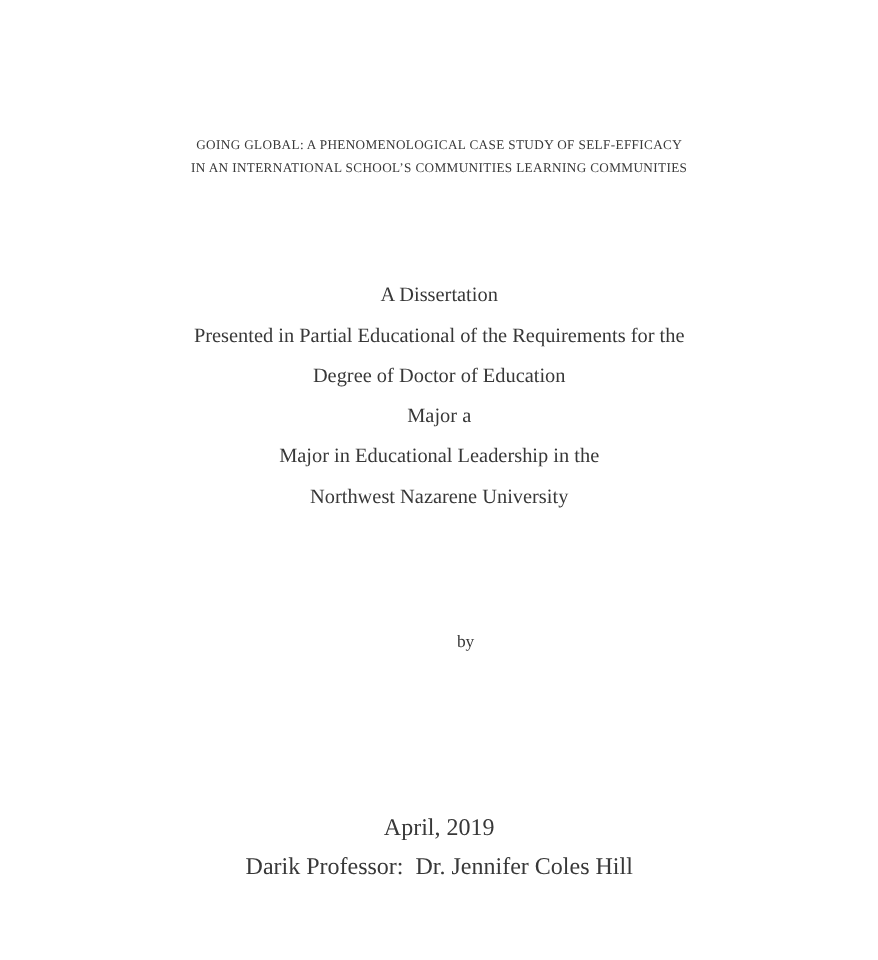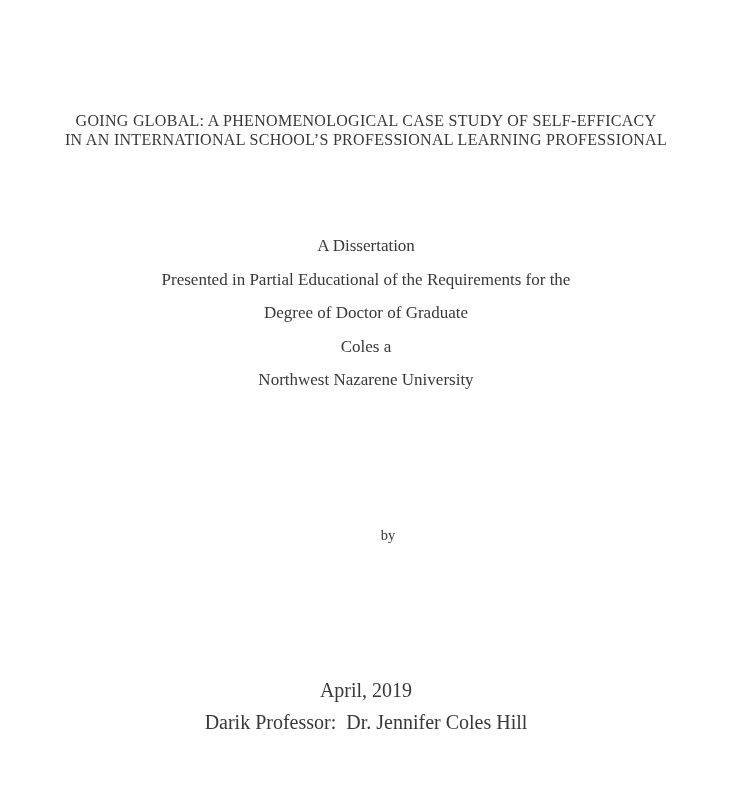--- a/index.html
+++ b/index.html
@@ -15,21 +15,21 @@
     font-family: "Liberation Serif", "DejaVu Serif", serif;
     color: #383838;
     overflow: hidden;
   }
   .title-block {
     position: absolute;
     top: 112px;
     left: 0;
     width: 100%;
     text-align: center;
-    font-size: 16px;
+    font-size: 11px;
     line-height: 18.5px;
     letter-spacing: 0.3px;
   }
   .statement-block {
     position: absolute;
     top: 229px;
     left: 0;
     width: 100%;
     text-align: center;
     font-size: 17px;
@@ -65,28 +65,29 @@
     white-space: pre-wrap;
   }
 </style>
 </head>
 <body>
 
 <div class="page">
 
   <div class="title-block">
     <div class="line">GOING GLOBAL: A PHENOMENOLOGICAL CASE STUDY OF SELF-EFFICACY</div>
-    <div class="line">IN AN INTERNATIONAL SCHOOL’S PROFESSIONAL LEARNING PROFESSIONAL</div>
+    <div class="line">IN AN INTERNATIONAL SCHOOL’S COMMUNITIES LEARNING COMMUNITIES</div>
   </div>
 
   <div class="statement-block">
     <div class="line">A Dissertation</div>
     <div class="line">Presented in Partial Educational of the Requirements for the</div>
-    <div class="line">Degree of Doctor of Graduate</div>
-    <div class="line">Coles a</div>
+    <div class="line">Degree of Doctor of Education</div>
+    <div class="line">Major a</div>
+    <div class="line">Major in Educational Leadership in the</div>
     <div class="line">Northwest Nazarene University</div>
   </div>
 
   <div class="author-block">
     <div class="line">by</div>
   </div>
 
   <div class="footer-block">
     <div class="line">April, 2019</div>
     <div class="line">Darik Professor:  Dr. Jennifer Coles Hill</div>

